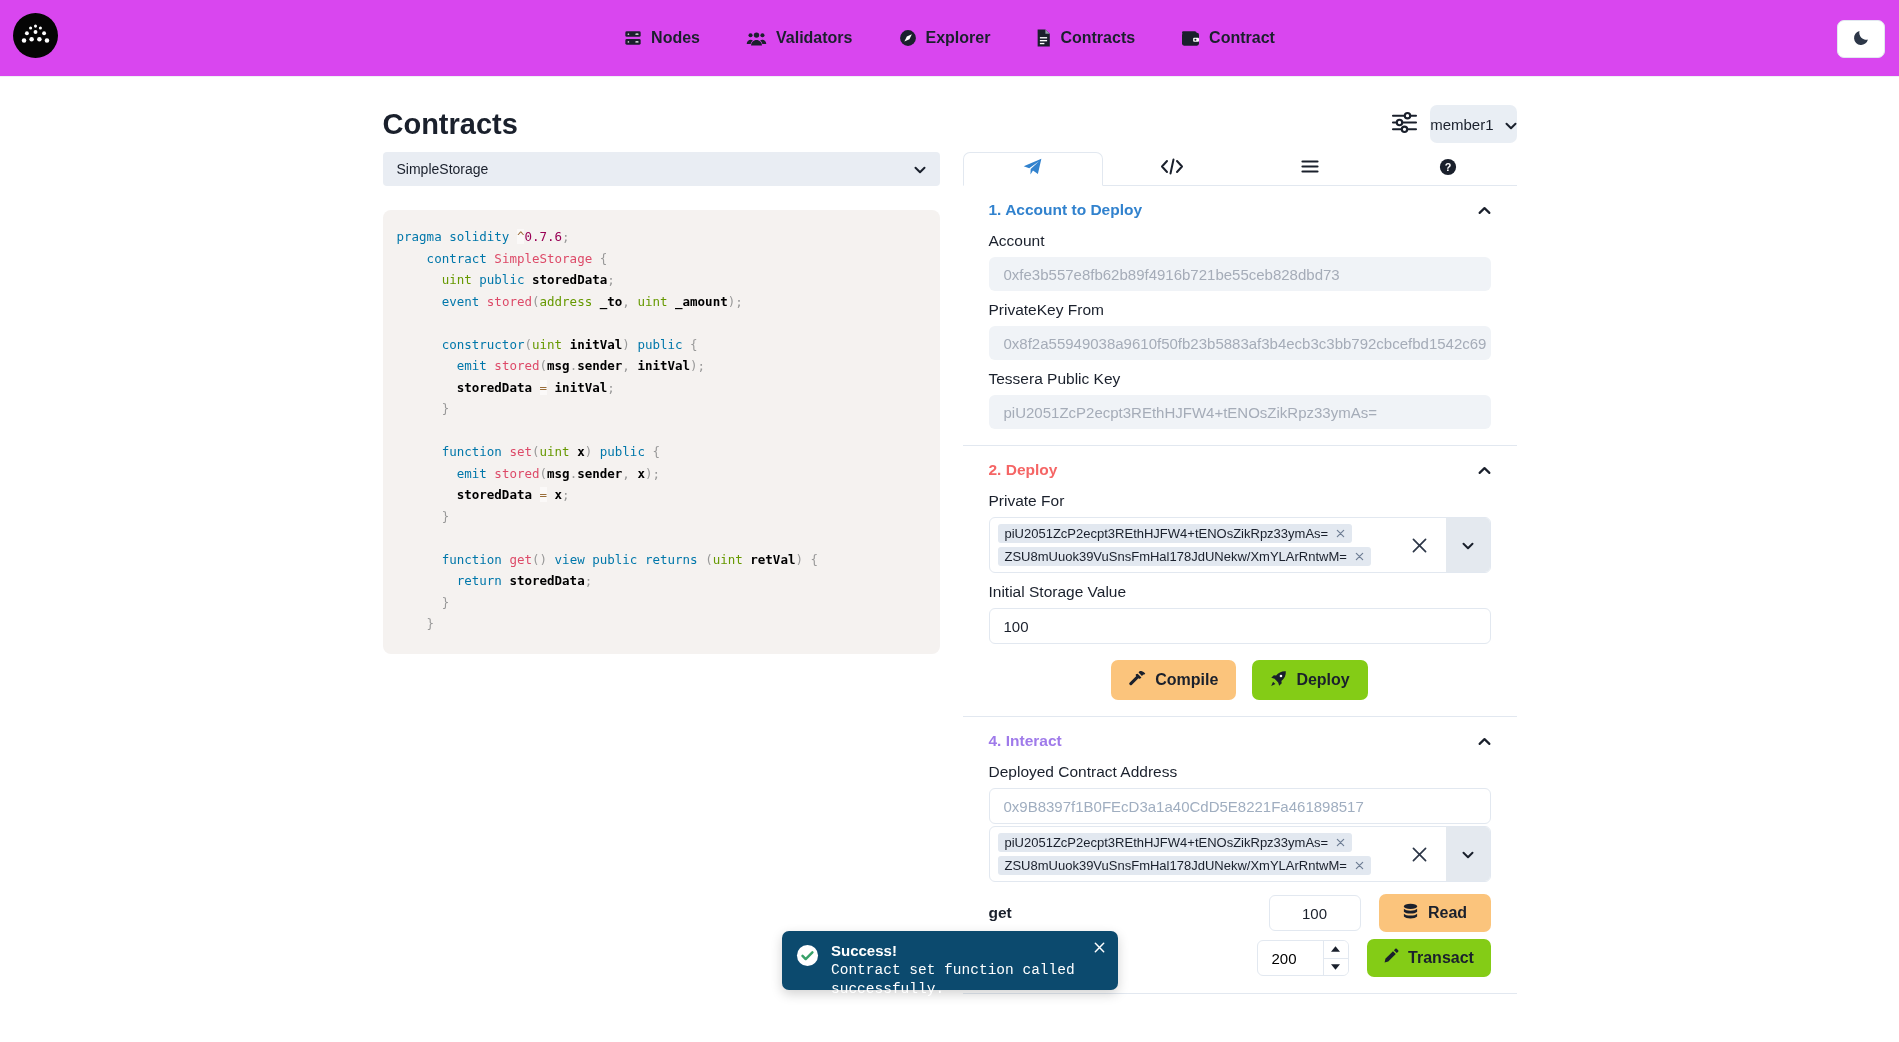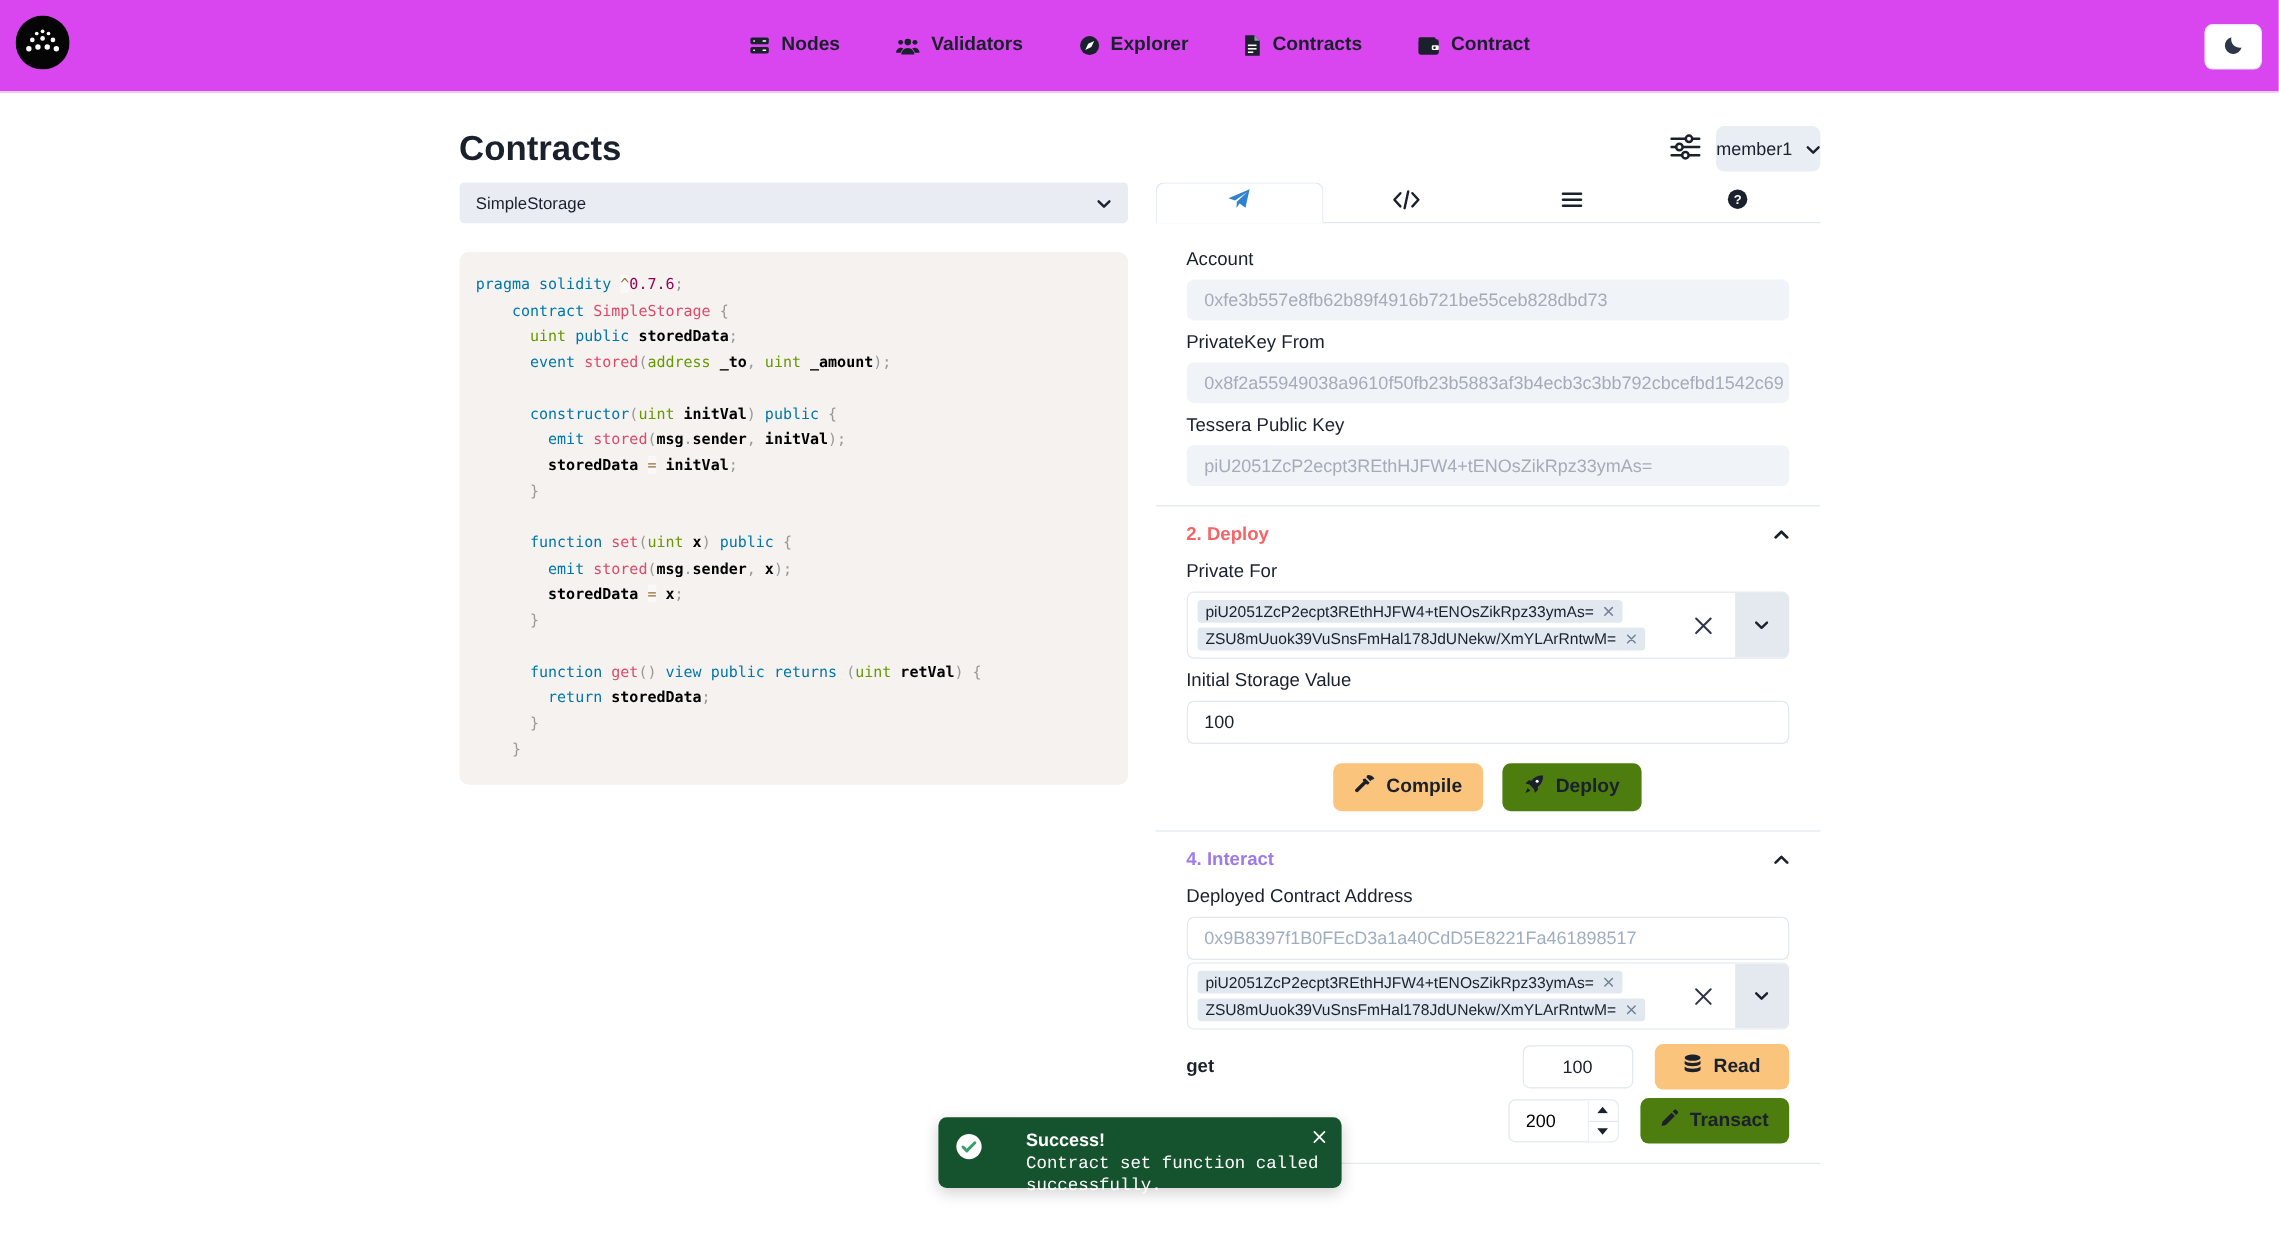--- a/index.html
+++ b/index.html
@@ -44,35 +44,35 @@
   .input-white { height: 36px; width: 100%; border: 1px solid #e2e8f0; border-radius: 6px; padding: 0 14px; font-size: 15px; color: #1a202c; font-family: inherit; outline: none; background: #fff; display: block; }
   .input-white::placeholder { color: #a0aec0; }
   .mselect { border: 1px solid #e2e8f0; border-radius: 6px; min-height: 56px; display: flex; align-items: stretch; overflow: hidden; margin-top: 2px; }
   .ms-tags { flex: 1; padding: 6px 8px; display: flex; flex-direction: column; gap: 4px; justify-content: center; align-items: flex-start; }
   .tag { background: #e2e8f0; border-radius: 3px; font-size: 13px; padding: 2px 7px; display: inline-flex; align-items: center; gap: 8px; white-space: nowrap; }
   .tag-x { display: flex; cursor: pointer; }
   .ms-clear { align-self: center; margin: 0 18px 0 8px; cursor: pointer; display: flex; }
   .ms-caret { width: 44px; background: #e4e9ef; display: flex; align-items: center; justify-content: center; cursor: pointer; }
   .btn-row { display: flex; justify-content: center; gap: 16px; margin-top: 16px; }
   .btn { display: inline-flex; align-items: center; justify-content: center; gap: 9px; border: none; border-radius: 7px; font-weight: 700; font-size: 16px; color: #1a202c; font-family: inherit; cursor: pointer; padding: 0 18px; height: 40px; }
-  .btn-orange { background: #fbc47c; } .btn-green { background: #4d7c0f; }
+  .btn-orange { background: #fbc47c; } .btn-green { background: #84cc16; }
   .fn-row { display: flex; align-items: center; margin-top: 12px; }
   .fn-row + .fn-row { margin-top: 7px; }
   .fn-label { font-weight: 700; font-size: 15.5px; }
   .fn-right { margin-left: auto; display: flex; align-items: center; gap: 18px; }
   .fn-input { width: 92px; height: 36px; text-align: center; border: 1px solid #e2e8f0; border-radius: 6px; font-size: 15px; font-family: inherit; color: #1a202c; outline: none; }
   .num-wrap { position: relative; width: 92px; height: 36px; }
   .num-input { width: 100%; height: 100%; border: 1px solid #e2e8f0; border-radius: 6px; padding: 0 28px 0 14px; font-size: 15px; font-family: inherit; outline: none; }
   .steppers { position: absolute; right: 1px; top: 1px; bottom: 1px; width: 25px; border-left: 1px solid #e2e8f0; display: flex; flex-direction: column; background: #fff; border-radius: 0 5px 5px 0; }
   .step { flex: 1; display: flex; align-items: center; justify-content: center; cursor: pointer; }
   .step-up { border-bottom: 1px solid #e2e8f0; }
   .btn-sm { height: 38px; padding: 0; }
   .btn-read { width: 112px; } .btn-transact { width: 124px; text-align: right; }
   
-  .toast { position: absolute; left: 782px; top: 931px; width: 336px; height: 59px; background: #14532d; border-radius: 7px; color: #fff; display: flex; align-items: flex-start; padding: 9px 12px 0 14px; z-index: 50; box-shadow: 0 4px 12px rgba(0,0,0,.18); gap: 24px; }
+  .toast { position: absolute; left: 782px; top: 931px; width: 336px; height: 59px; background: #0c4a6e; border-radius: 7px; color: #fff; display: flex; align-items: flex-start; padding: 9px 12px 0 14px; z-index: 50; box-shadow: 0 4px 12px rgba(0,0,0,.18); }
   .toast-icon { margin-top: 4px; display: flex; }
   .toast-body { margin-left: 12px; }
   .toast-title { font-weight: 700; font-size: 15px; line-height: 21px; }
   .toast-msg { font-size: 14.5px; line-height: 19px; font-family: Liberation Mono, monospace; }
   .toast-close { position: absolute; top: 8px; right: 10px; cursor: pointer; display: flex; background: none; border: none; padding: 2px; }
 </style>
 </head>
 <body>
 
 <nav class="navbar">
@@ -230,20 +230,26 @@
           </div>
           <div class="tab">
             <span><svg width="18" height="18" viewBox="0 0 20 20">
                 <circle cx="10" cy="10" r="9" fill="#1a202c"></circle>
                 <text x="10" y="14.2" text-anchor="middle" font-family="Liberation Sans, sans-serif" font-size="12" font-weight="bold" fill="#fff">?</text>
               </svg></span>
           </div>
         </div>
 
       <section class="acc">
+        <div class="acc-head">
+          <span class="acc-title c-blue">1. Account to Deploy</span>
+          <span><svg width="13" height="9" viewBox="0 0 12 8" fill="none" stroke="#1a202c" stroke-width="2" stroke-linecap="round" stroke-linejoin="round">
+                <path d="M1.5 6.2L6 1.8l4.5 4.4"></path>
+              </svg></span>
+        </div>
         <div id="account-fields">
             <div class="field-label">Account</div>
             <div class="input-gray">0xfe3b557e8fb62b89f4916b721be55ceb828dbd73</div>
             <div class="field-label">PrivateKey From</div>
             <div class="input-gray">0x8f2a55949038a9610f50fb23b5883af3b4ecb3c3bb792cbcefbd1542c69</div>
             <div class="field-label">Tessera Public Key</div>
             <div class="input-gray">piU2051ZcP2ecpt3REthHJFW4+tENOsZikRpz33ymAs=</div>
           </div>
       </section>
 

